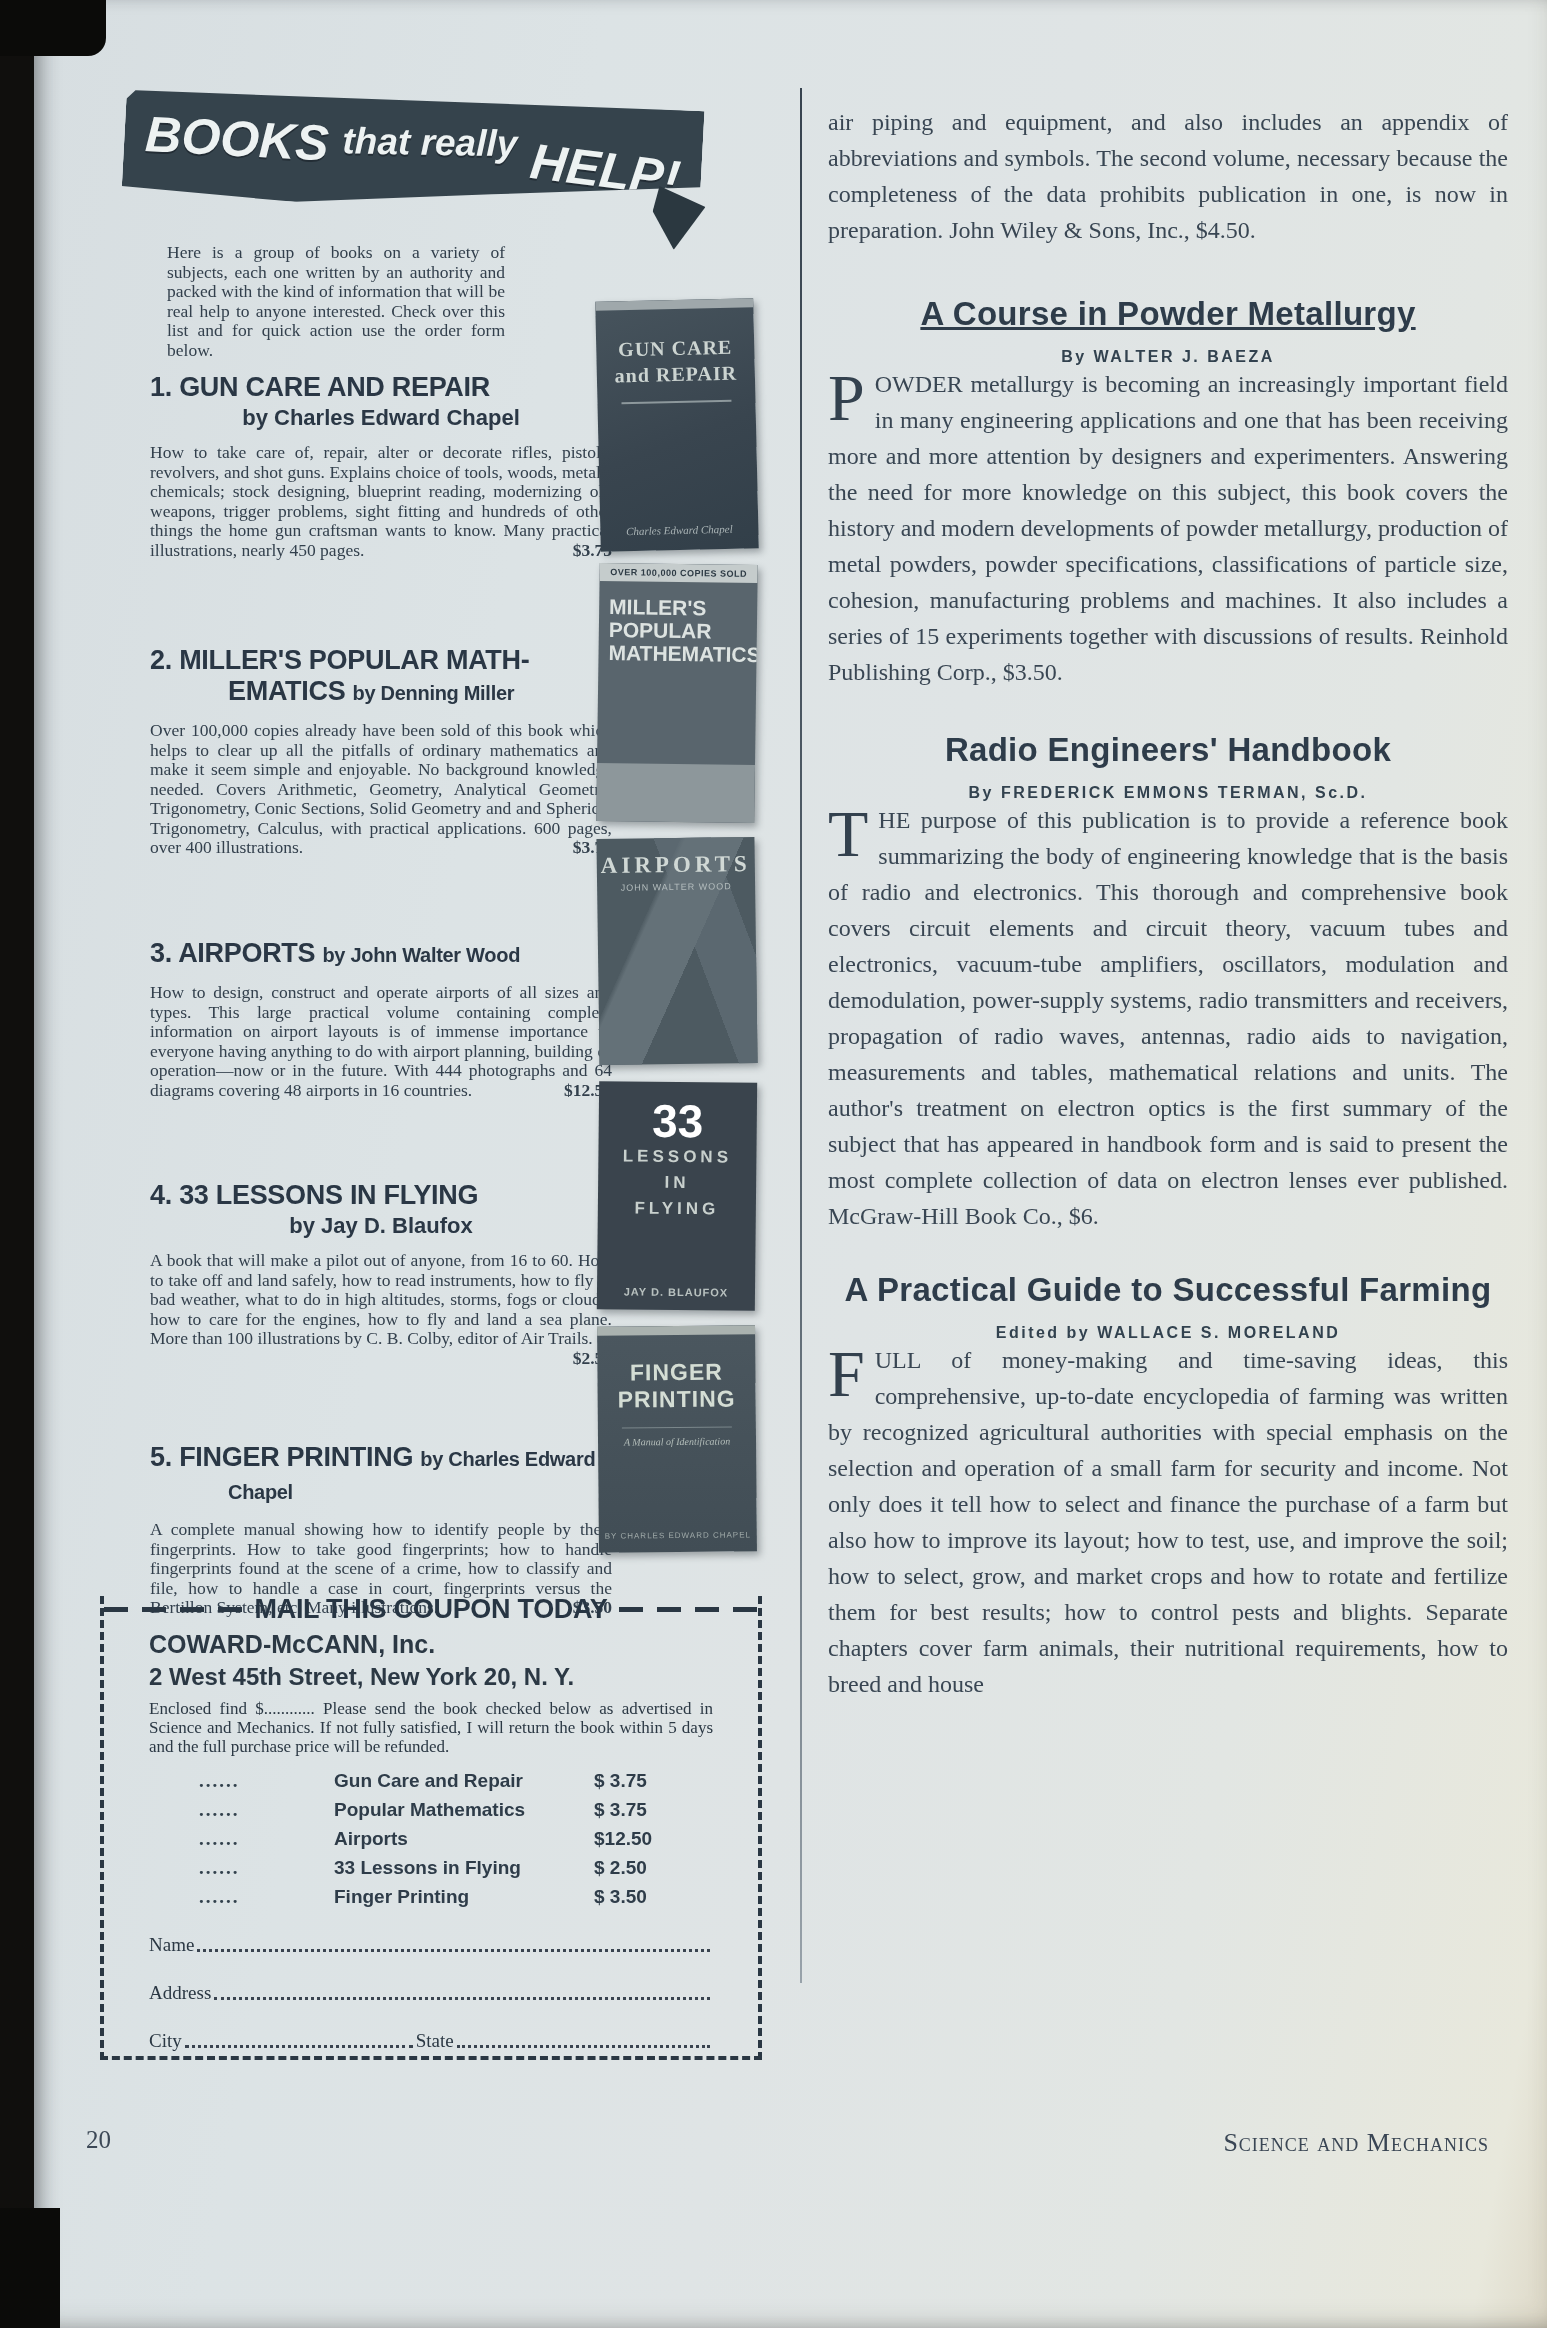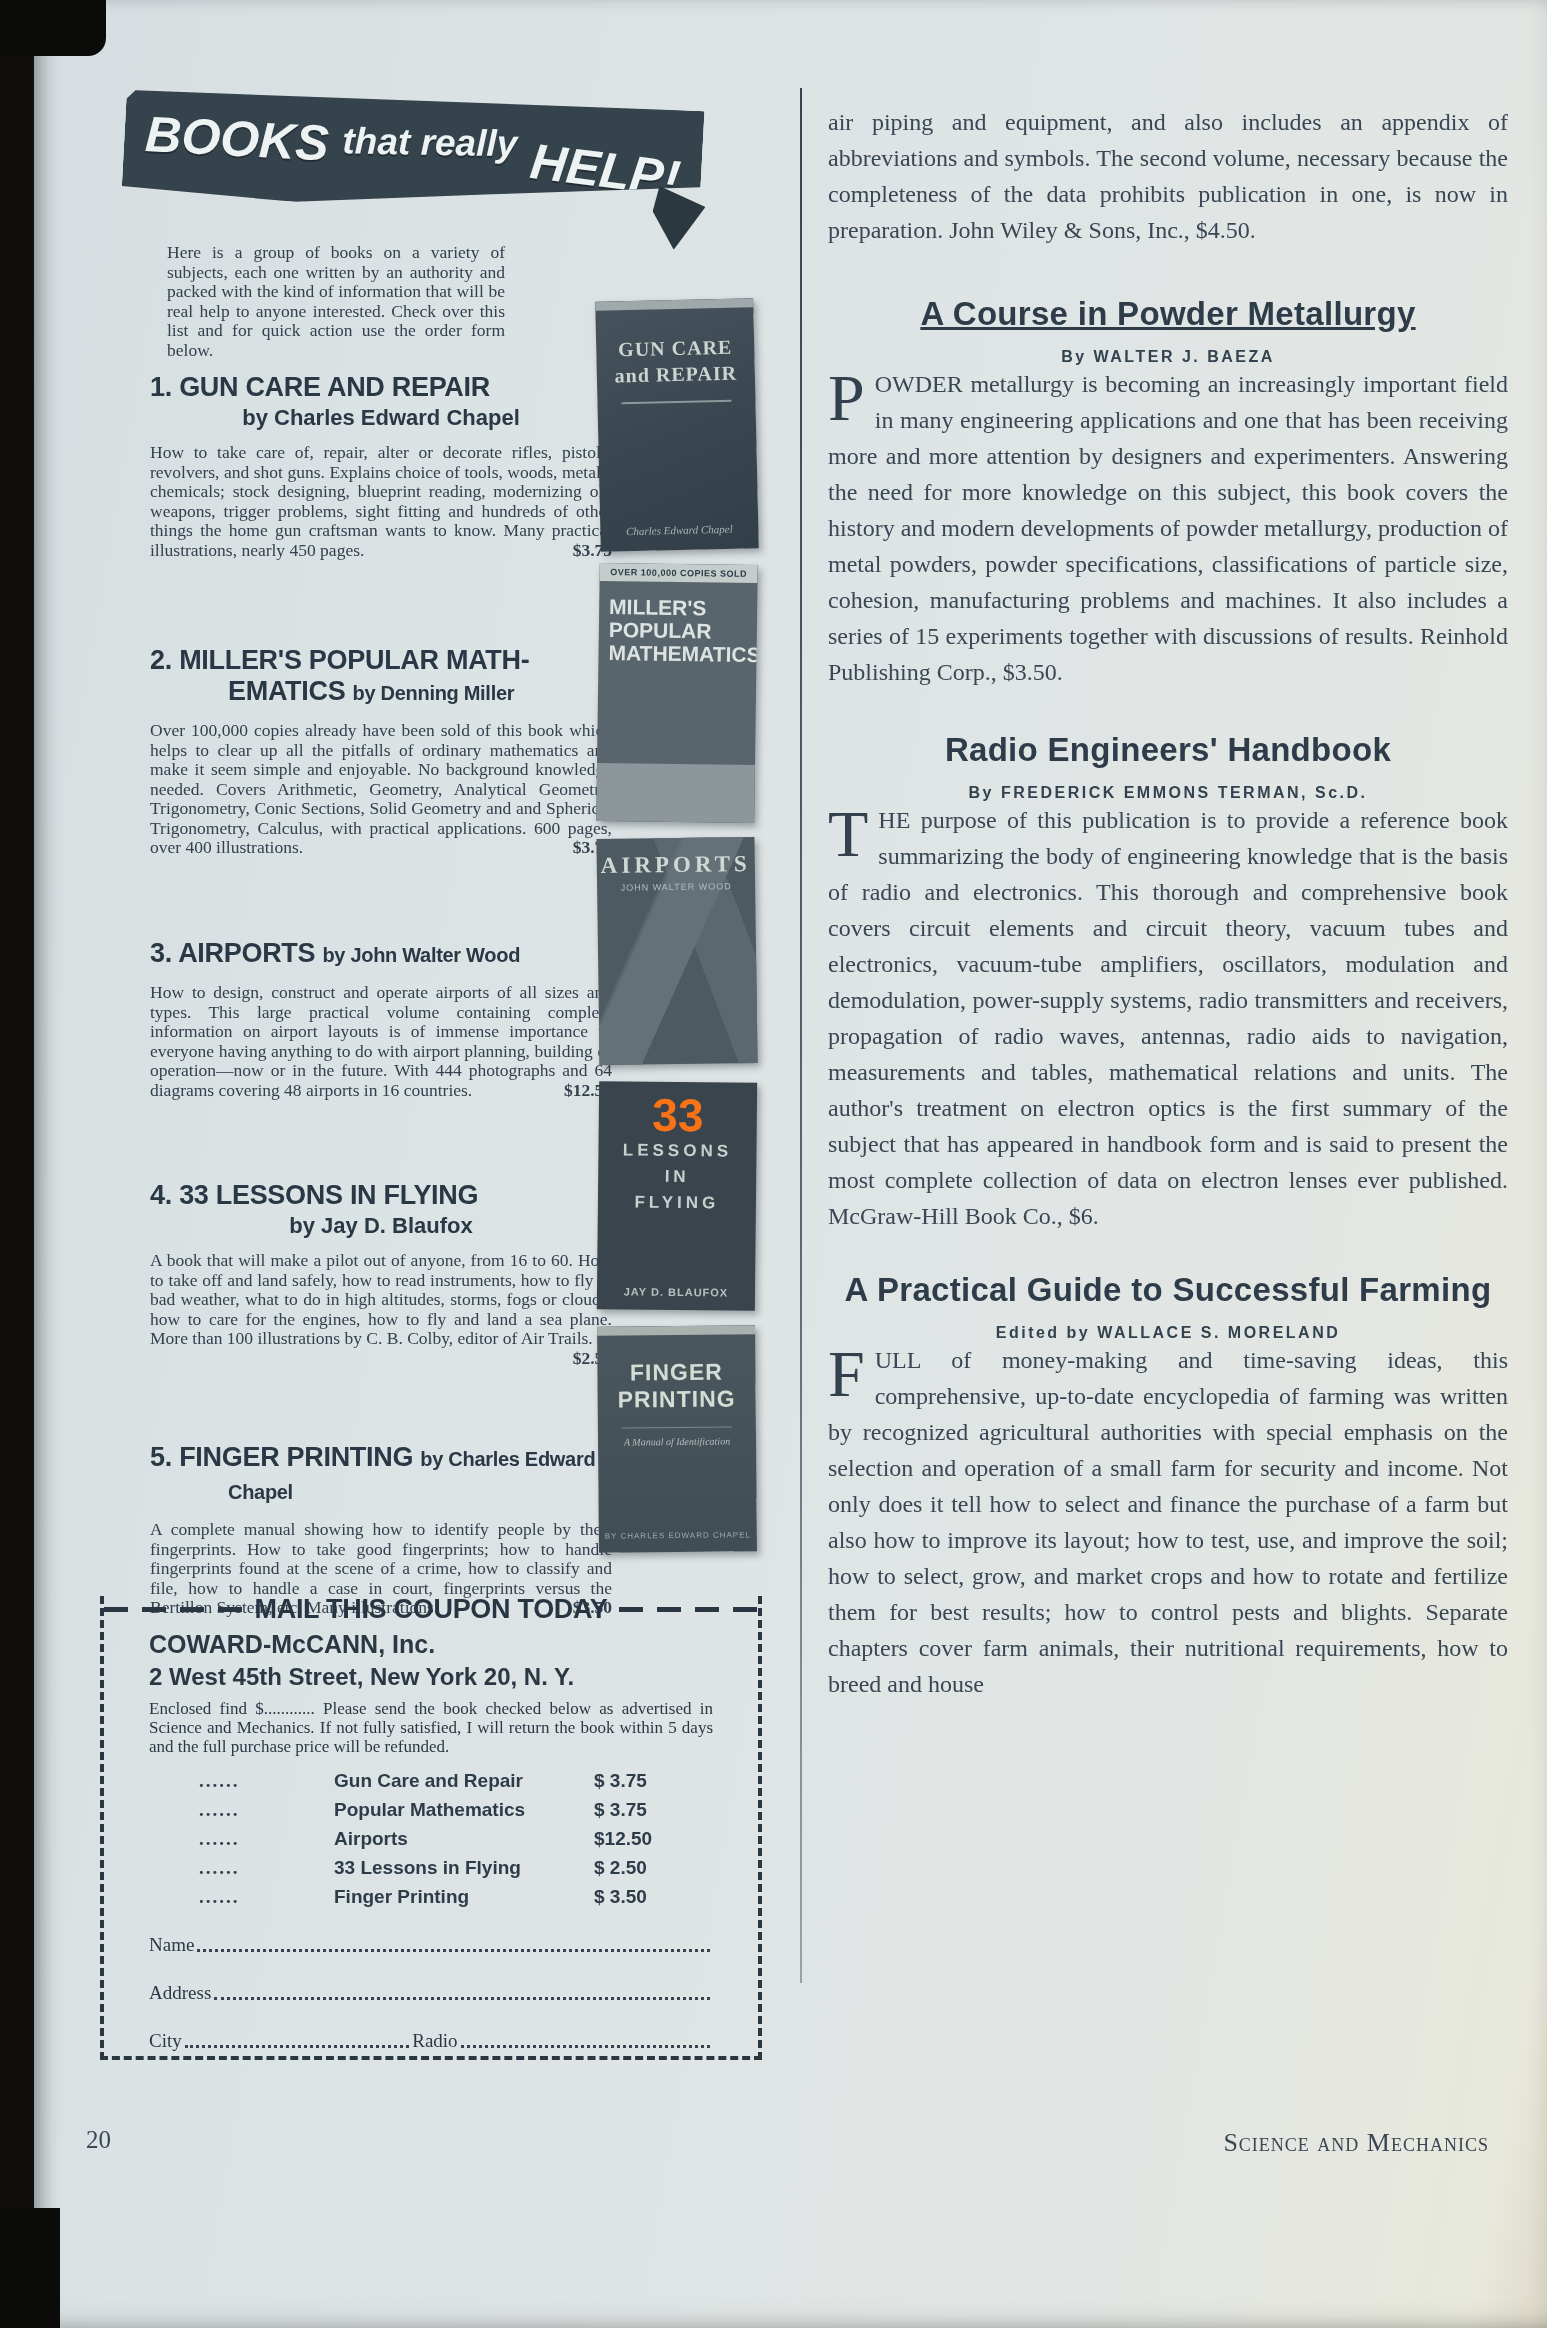--- a/index.html
+++ b/index.html
@@ -56,21 +56,21 @@
              padding:4px 2px;letter-spacing:.5px;}
   #cover2 .t{padding:14px 10px 0;color:#dde3e1;font-weight:bold;font-size:21px;line-height:23px;}
   #cover2 .foot{margin-top:auto;height:58px;background:#8d979b;}
   #cover3{height:226px;background:#4d5a61;transform:rotate(-0.8deg);margin-top:16px;
           background-image:linear-gradient(115deg,transparent 32%,#64717823 32%,#647178 34% 56%,transparent 56%),
                            linear-gradient(70deg,transparent 58%,#5b6870 58% 82%,transparent 82%);}
   #cover3 .t{margin-top:14px;text-align:center;color:#d0d8d5;font-family:"Liberation Serif",serif;
              font-size:23px;letter-spacing:4px;font-weight:bold;}
   #cover3 .auth{text-align:center;font-size:9px;color:#b3bcbd;letter-spacing:1px;margin-top:4px;}
   #cover4{height:228px;background:#3a444d;transform:rotate(0.6deg);margin-top:18px;align-items:center;}
-  #cover4 .big{margin-top:10px;color:#f97316;font-size:46px;font-weight:bold;line-height:46px;}
+  #cover4 .big{margin-top:16px;color:#ffffff;font-size:46px;font-weight:bold;line-height:46px;}
   #cover4 .l{color:#c8d0cd;font-size:17px;letter-spacing:4px;font-weight:bold;line-height:26px;}
   #cover4 .auth{margin-top:auto;margin-bottom:12px;color:#b8c1bf;font-size:11px;letter-spacing:1px;font-weight:bold;}
   #cover5{height:226px;background:linear-gradient(#4b575f,#414d55);transform:rotate(-0.5deg);margin-top:16px;}
   #cover5 .pages{background:#aab2af;}
   #cover5 .t{margin-top:24px;text-align:center;color:#d4ddd4;font-weight:bold;font-size:23px;line-height:27px;letter-spacing:1px;}
   #cover5 .sub{margin-top:14px;text-align:center;font-style:italic;font-size:10px;color:#b3bdb9;
              font-family:"Liberation Serif",serif;border-top:1px solid #7b878b;width:70%;align-self:center;padding-top:8px;}
   #cover5 .auth{margin-top:auto;margin-bottom:12px;text-align:center;font-size:8px;letter-spacing:1px;color:#9fa9a8;}
 
   
@@ -225,21 +225,21 @@
     <span>Name</span>
     <span class="cp-leader"></span>
   </div>
   <div class="cp-field">
     <span>Address</span>
     <span class="cp-leader"></span>
   </div>
   <div class="cp-field">
     <span>City</span>
     <span class="cp-leader short"></span>
-    <span>Radio</span>
+    <span>State</span>
     <span class="cp-leader"></span>
   </div>
 </div>
 
 <div class="divider"></div>
 
 <div class="rcol">
   <p>air piping and equipment, and also includes an appendix of abbreviations and symbols. The second volume, necessary because the completeness of the data prohibits publication in one, is now in preparation. John Wiley &amp; Sons, Inc., $4.50.</p>
 
   <div class="sec-title mt1">A Course in Powder Metallurgy</div>

